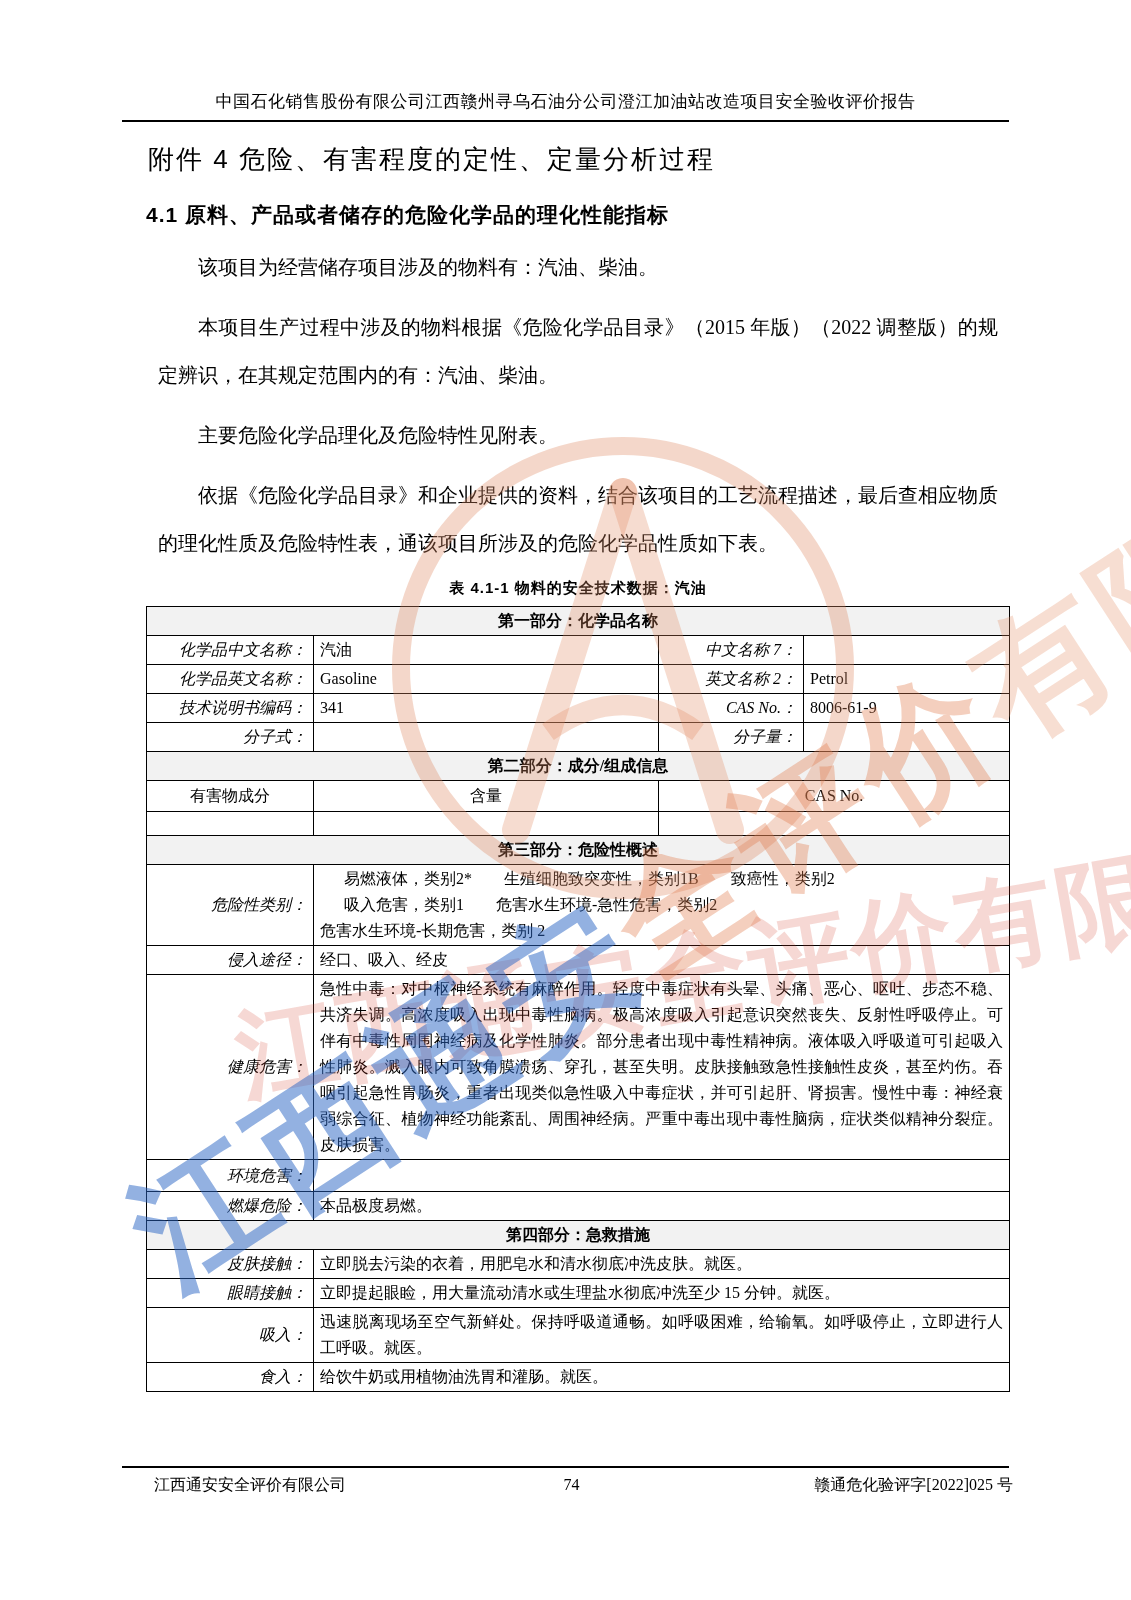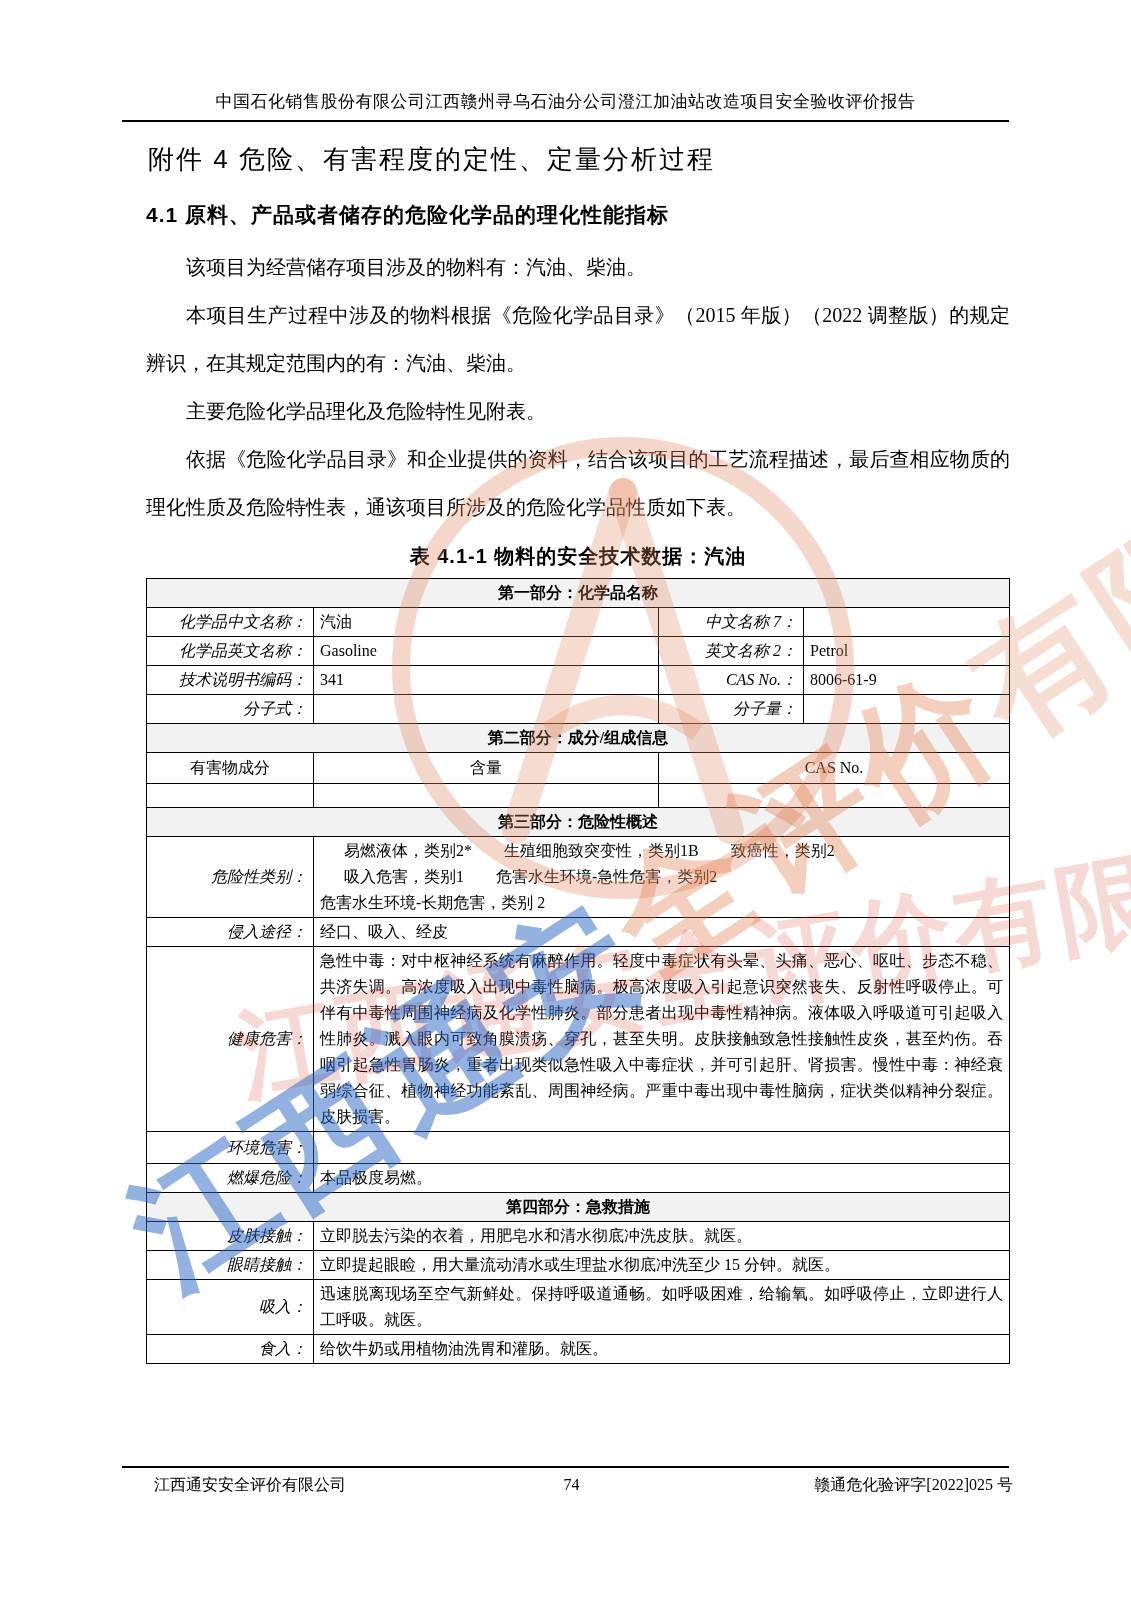--- a/index.html
+++ b/index.html
@@ -25,23 +25,23 @@
 
   
   .content { position:absolute; left:146px; top:142px; width:864px; }
   .doc-title { font-family:"Liberation Sans","DejaVu Sans",sans-serif;
                font-size:26px; font-weight:normal; letter-spacing:2px;
                margin:0 0 24px 2px; }
   .section-heading { font-family:"Liberation Sans","DejaVu Sans",sans-serif;
                      font-size:21px; font-weight:bold; letter-spacing:1px;
                      margin:0 0 14px 0; }
   .para { font-size:20px; line-height:48px; text-align:justify;
-          text-indent:2em; margin:0; }
+          text-indent:2em; margin:12px; }
   .table-title { font-family:"Liberation Sans","DejaVu Sans",sans-serif;
-                 font-size:20px; font-weight:bold; text-align:center;
+                 font-size:15px; font-weight:bold; text-align:center;
                  letter-spacing:1px; margin:12px 0 8px 0; }
 
   
   .data-table { width:100%; border-collapse:collapse; table-layout:fixed;
                 font-size:16px; }
   .data-table td { border:1px solid #000; padding:1px 6px; line-height:26px;
                    vertical-align:middle; overflow:hidden; }
   tr.sec td { text-align:center; font-weight:bold; background:#f2f2f2; height:27px; }
   tr.r28 td { height:28px; }
   td.lab { text-align:right;font-style:italic; }

